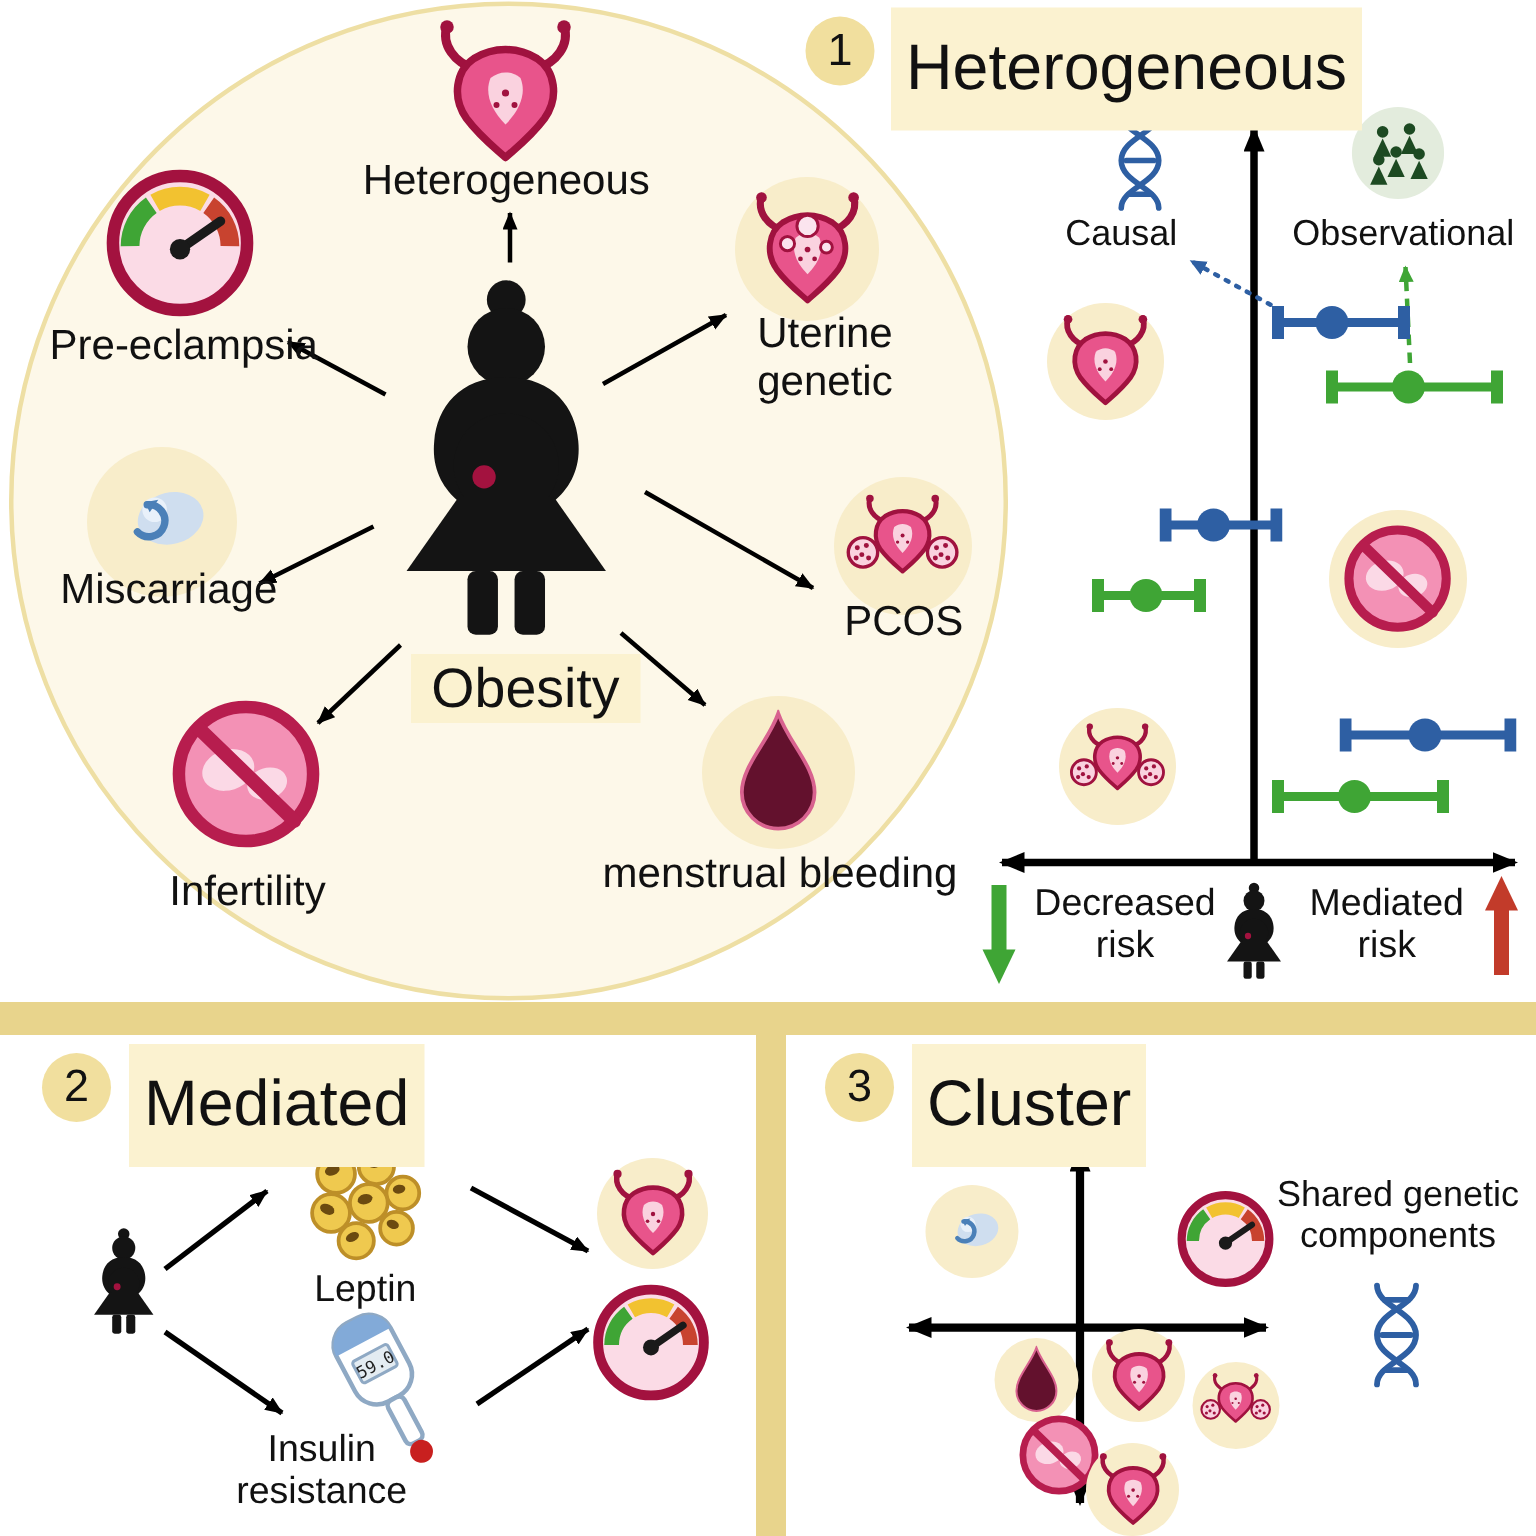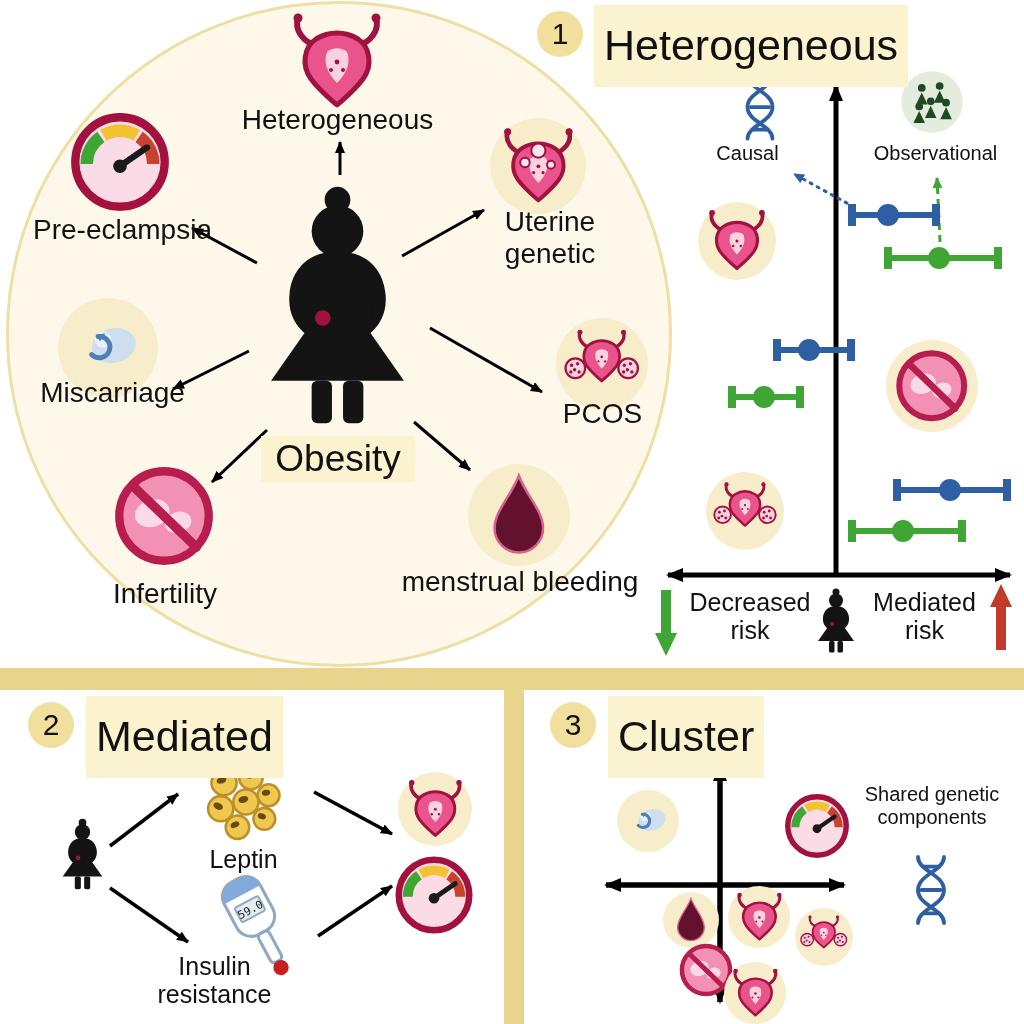--- a/index.html
+++ b/index.html
@@ -12,22 +12,22 @@
   .disc{position:absolute;border-radius:50%;background:#f8edca;z-index:3}
   .disc>svg{position:absolute;left:9%;top:9%;width:82%;height:82%}
   .label{position:absolute;text-align:center;line-height:1.13;z-index:4}
   .badge{position:absolute;width:46px;height:46px;border-radius:50%;background:#f1df9e;
          display:flex;align-items:center;justify-content:center;font-size:30px;z-index:4}
   .ptitle{position:absolute;font-size:43px;background:#fbf2d0;padding:14px 10px;line-height:1.25;
           z-index:4;white-space:nowrap}
   .hl{background:#fbf2d0;padding:2px 14px;display:inline-block}
   .divider{position:absolute;background:#e8d48c;z-index:6}
   .forest-bar{position:absolute;z-index:3}
-  .fs24{font-size:20px}.fs25{font-size:25px}.fs28{font-size:28px}
-  .obesity-label{position:absolute;left:249px;top:436px;width:178px;text-align:center;
+  .fs24{font-size:24px}.fs25{font-size:25px}.fs28{font-size:28px}
+  .obesity-label{position:absolute;left:249px;top:436px;width:178px;text-align:right;
                  font-size:37px;z-index:4}
 </style>
 </head>
 <body>
 
 <div id="canvas">
 
   <svg width="0" height="0" style="position:absolute" aria-hidden="true">
     <defs>
       <symbol id="sym-uterus" viewBox="0 0 100 100">

